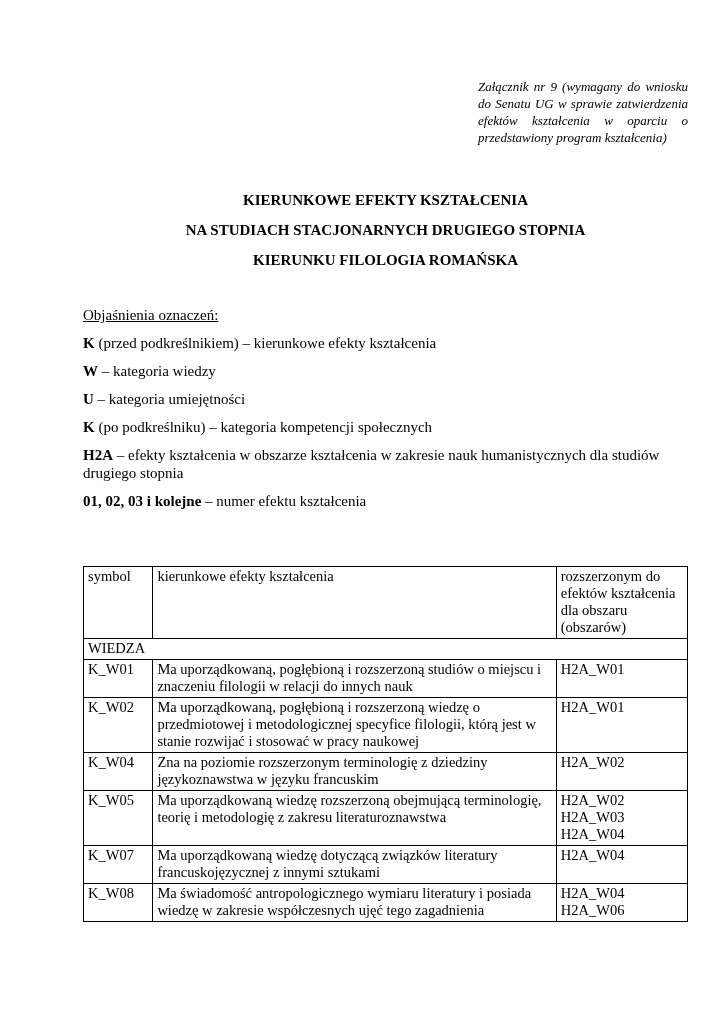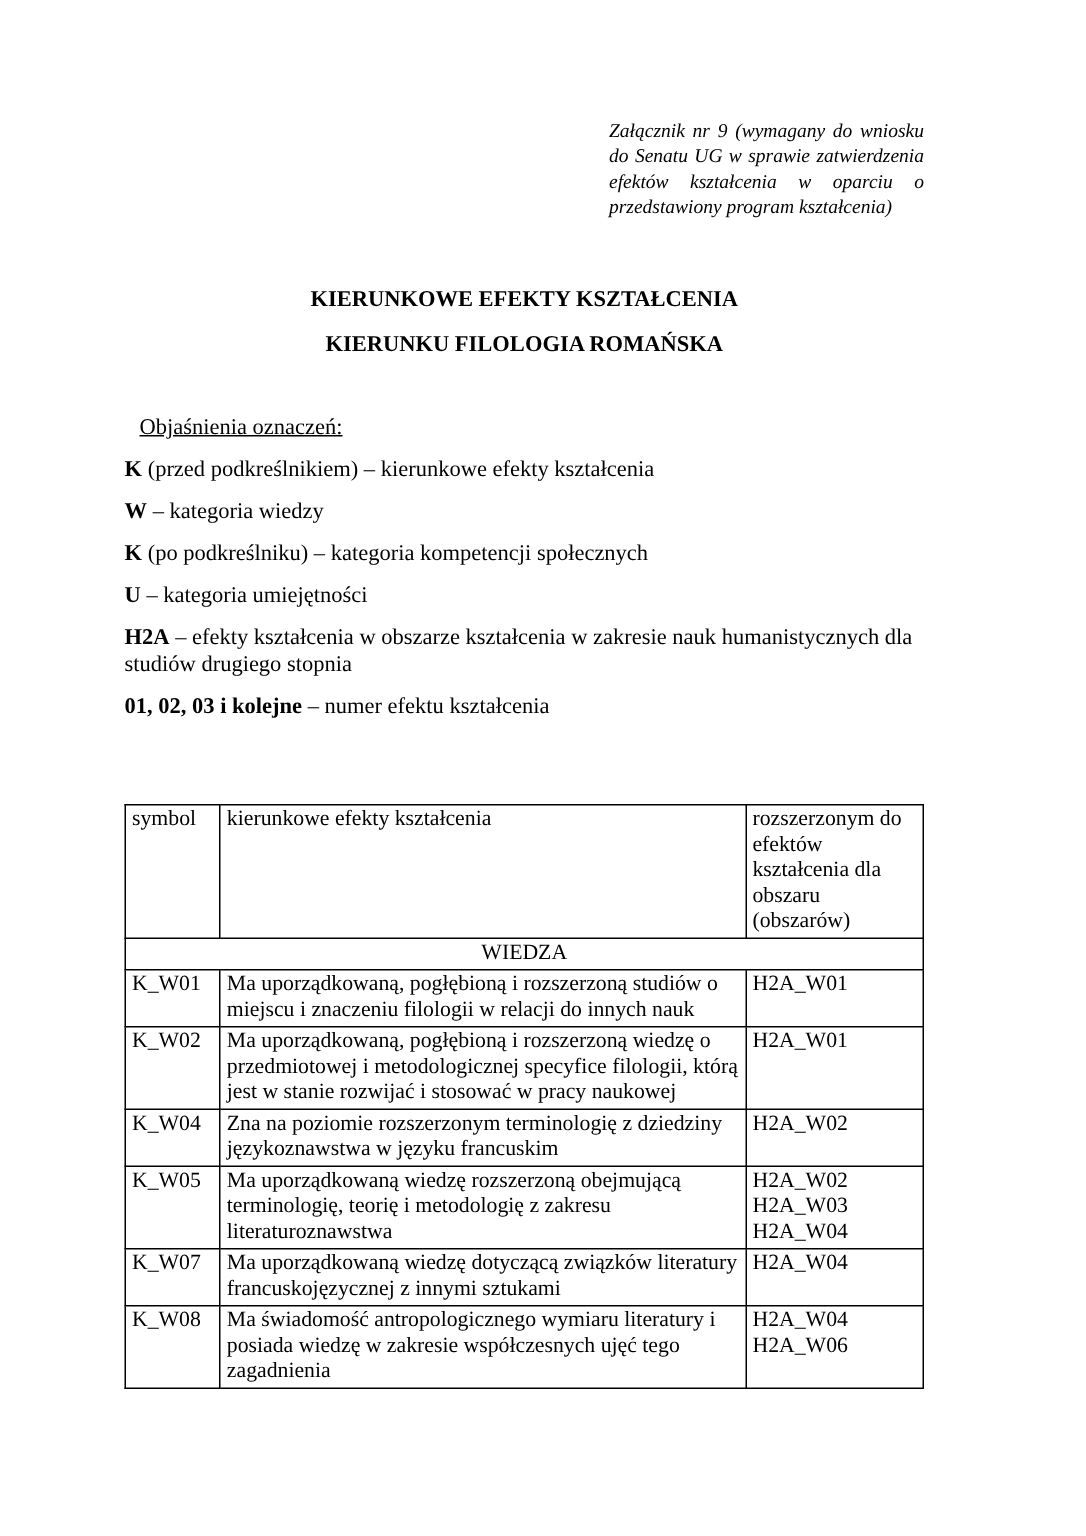--- a/index.html
+++ b/index.html
@@ -1,21 +1,21 @@
 <!DOCTYPE html>
 <html><head>
 <meta charset="utf-8">
 <style>
   html, body { margin: 0; padding: 0; background: #ffffff; }
   .page {
     position: relative;
     width: 724px;
     height: 1024px;
     box-sizing: border-box;
-    padding: 78px 108px 0 83px;
+    padding: 78px 36px 0 83px;
     background: #ffffff;
     color: #000000;
     font-family: "Liberation Serif", serif;
     overflow: hidden;
   }
   
   .annex-note {
     width: 210px;
     margin-left: auto;
     font-style: italic;
@@ -25,61 +25,62 @@
   }
   
   .titles {
     margin-top: 46px;
     text-align: center;
     font-weight: bold;
     font-size: 15px;
   }
   .title-line { margin: 0 0 13px 0; }
   
-  .legend-heading { margin: 37px 0 10px 10px; font-size: 15px; line-height: 18px; }
+  .legend-heading { margin: 37px 0 10px 0; font-size: 15px; line-height: 18px; }
   .underline { text-decoration: underline; }
   .legend-item { margin: 4px 0 10px 0; font-size: 15px; line-height: 18px; }
   .legend-item b { font-weight: bold; }
   
   table.effects {
     margin-top: 56px;
     width: 100%;
     border-collapse: collapse;
     font-size: 14.5px;
     line-height: 17px;
   }
   table.effects td {
     border: 1px solid #000000;
     padding: 1px 4px 2px 4px;
     vertical-align: top;
   }
   col.c-symbol { width: 64px; }
   col.c-desc   { width: 372px; }
   col.c-ref    { width: 121px; }
-  tr.section-row td { text-align: center; }
+  tr.section-row td { text-align: left; }
   td.ref-cell { white-space: pre-line; margin-left: 36px; }
 </style>
 </head>
 <body>
 
 <div class="page">
 
   <div class="annex-note">Załącznik nr 9 (wymagany do wniosku do Senatu UG w sprawie zatwierdzenia efektów kształcenia w oparciu o przedstawiony program kształcenia)</div>
 
   <div class="titles">
     <p class="title-line">KIERUNKOWE EFEKTY KSZTAŁCENIA</p>
+    <p class="title-line">NA STUDIACH STACJONARNYCH DRUGIEGO STOPNIA</p>
     <p class="title-line">KIERUNKU FILOLOGIA ROMAŃSKA</p>
   </div>
 
   <p class="legend-heading"><span class="underline">Objaśnienia oznaczeń:</span></p>
 
   <p class="legend-item"><b>K</b><span> (przed podkreślnikiem) – kierunkowe efekty kształcenia</span></p>
   <p class="legend-item"><b>W</b><span> – kategoria wiedzy</span></p>
+  <p class="legend-item"><b>U</b><span> – kategoria umiejętności</span></p>
   <p class="legend-item"><b>K</b><span> (po podkreślniku) – kategoria kompetencji społecznych</span></p>
-  <p class="legend-item"><b>U</b><span> – kategoria umiejętności</span></p>
   <p class="legend-item"><b>H2A</b><span> – efekty kształcenia w obszarze kształcenia w zakresie nauk humanistycznych dla studiów drugiego stopnia</span></p>
   <p class="legend-item"><b>01, 02, 03 i kolejne</b><span> – numer efektu kształcenia</span></p>
 
   <table class="effects">
     <colgroup>
       <col class="c-symbol">
       <col class="c-desc">
       <col class="c-ref">
     </colgroup>
     <tbody>

